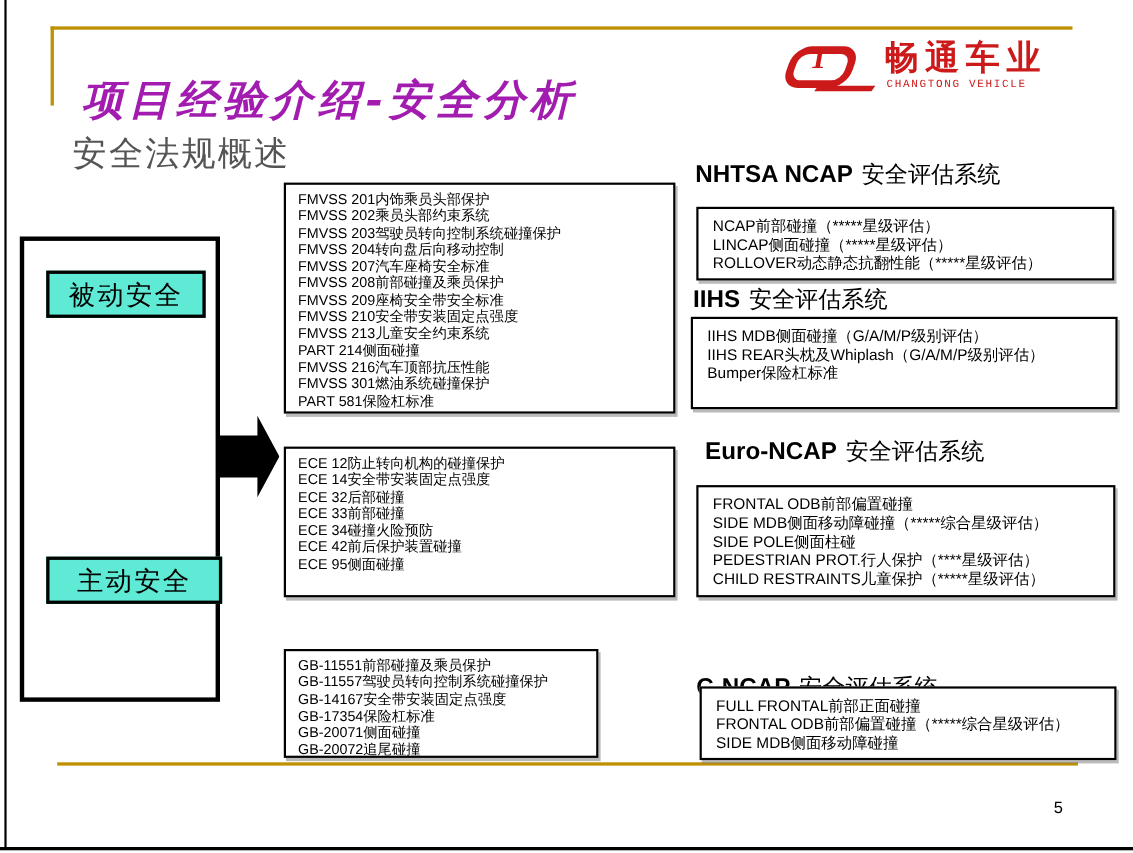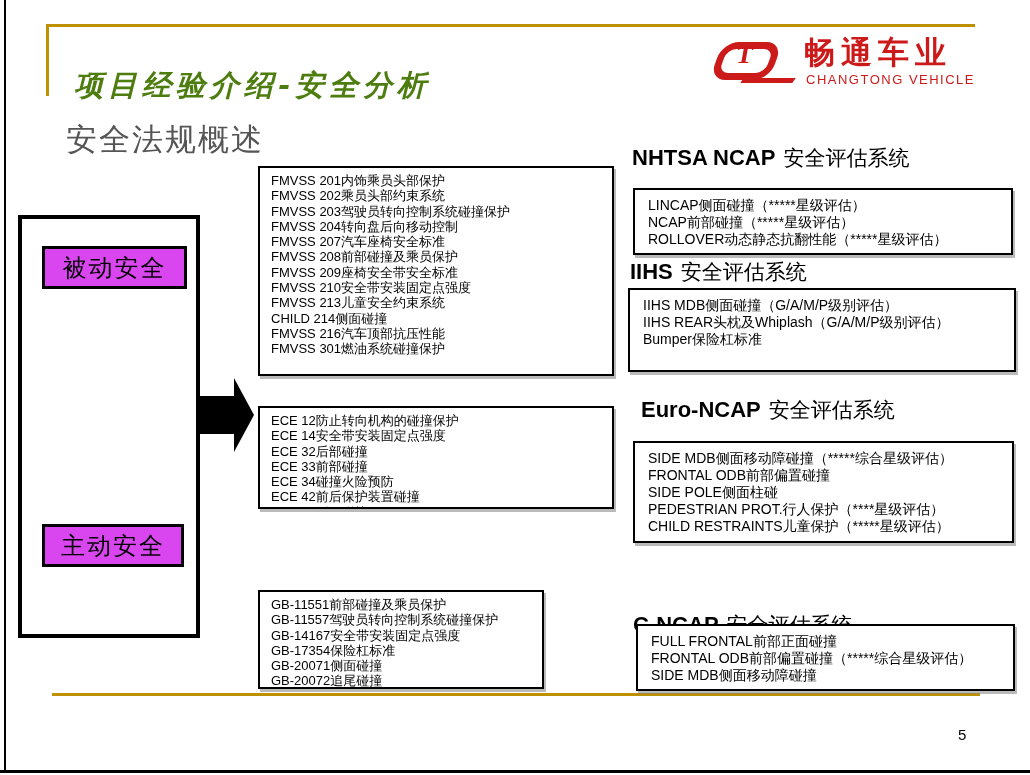--- a/index.html
+++ b/index.html
@@ -12,21 +12,21 @@
   .edge-bottom{ position:absolute; left:0;    top:770px; width:1030px;height:3px;   background:#000; }
 
   
   .gold-top    { position:absolute; left:46px; top:24px;  width:929px; height:3px; background:#BF9000; }
   .gold-corner { position:absolute; left:46px; top:24px;  width:3px;   height:72px; background:#BF9000; }
   .gold-bottom { position:absolute; left:52px; top:693px; width:928px; height:3px; background:#BF9000; }
 
   
   .title {
     position:absolute; left:74px; top:66px; font-family:"DejaVu Serif", serif;
-    font-weight:900; font-style:italic; font-size:29px; color:#4d7c0f;
+    font-weight:900; font-style:italic; font-size:38px; color:#a21caf;
     letter-spacing:5px; white-space:nowrap;
   }
   .subtitle {
     position:absolute; left:66px; top:119px; font-family:"DejaVu Serif", serif;
     font-size:31px; color:#555; letter-spacing:2px; white-space:nowrap;
   }
 
   
   .logo { position:absolute; left:712px; top:34px; width:255px; height:62px; }
   .emblem { position:absolute; left:4px; top:8px; width:60px; height:38px; }
@@ -38,50 +38,50 @@
     position:absolute; left:20px; top:-4px; color:#CC1A1A;
     font:italic 900 28px "Liberation Serif", serif;
   }
   .emblem-tail { position:absolute; left:26px; top:36px; width:52px; height:5px; background:#CC1A1A; transform:skewX(-35deg); }
   .logo-cn {
     position:absolute; left:92px; top:-2px; color:#CC1A1A; font-weight:bold;
     font-size:31px; letter-spacing:6px; white-space:nowrap;
     font-family:"Liberation Sans", sans-serif;
   }
   .logo-en {
-    position:absolute; left:94px; top:38px; color:#CC1A1A; font-size:13px;
-    letter-spacing:1.5px; font-family:Liberation Sans, sans-serif; white-space:nowrap;
+    position:absolute; left:94px; top:38px; color:#CC1A1A; font-size:10px;
+    letter-spacing:1.5px; font-family:Liberation Mono, monospace; white-space:nowrap;
   }
 
   
   .flow-container {
     position:absolute; left:18px; top:215px; width:182px; height:423px;
     border:4px solid #000; box-sizing:border-box; background:#fff;
   }
   .flow-label {
-    position:absolute; border:3px solid #000; box-sizing:border-box; background:#d946ef;
+    position:absolute; border:3px solid #000; box-sizing:border-box; background:#5eead4;
     display:flex; align-items:center; justify-content:center;
     font-family:"DejaVu Serif", serif; font-size:24px; color:#000; letter-spacing:2px;
   }
   .flow-passive { left:42px; top:246px; width:145px; height:43px; }
-  .flow-active  { left:42px; top:506px; width:142px; height:43px;margin-top:18px; }
+  .flow-active  { left:42px; top:506px; width:160px; height:43px; }
   .flow-arrow { position:absolute; left:197px; top:377px; width:57px; height:76px; }
 
   
   .box {
     position:absolute; border:2px solid #000; box-sizing:border-box; background:#fff;
     box-shadow:2px 3px 0 rgba(130,130,130,0.55); overflow:hidden;
   }
   .reg-list  { font-size:13px;  line-height:15.3px; padding:5px 16px 0 11px; color:#000; }
   .reg-list div { white-space:nowrap; }
   .ncap-list { font-size:14px;  line-height:17px;   padding:7px 4px 0 13px; color:#000; }
   .ncap-list div { white-space:nowrap; }
 
   .box-fmvss { left:258px; top:166px; width:356px; height:210px; }
-  .box-ece   { left:258px; top:406px; width:356px; height:103px; }
+  .box-ece   { left:258px; top:406px; width:356px; height:137px; }
   .box-gb    { left:258px; top:590px; width:286px; height:99px;  }
 
   .box-nhtsa { left:633px; top:188px; width:380px; height:67px;  }
   .box-iihs  { left:628px; top:288px; width:388px; height:84px;  }
   .box-euro  { left:633px; top:441px; width:381px; height:102px; }
   .box-cncap { left:636px; top:624px; width:379px; height:67px;  }
 
   
   .sec-heading { position:absolute; white-space:nowrap; color:#000; }
   .sec-heading .en { font-weight:bold; font-size:22px; font-family:"Liberation Sans", sans-serif; }
@@ -132,23 +132,24 @@
   <div class="box box-fmvss reg-list">
       <div>FMVSS 201内饰乘员头部保护</div>
       <div>FMVSS 202乘员头部约束系统</div>
       <div>FMVSS 203驾驶员转向控制系统碰撞保护</div>
       <div>FMVSS 204转向盘后向移动控制</div>
       <div>FMVSS 207汽车座椅安全标准</div>
       <div>FMVSS 208前部碰撞及乘员保护</div>
       <div>FMVSS 209座椅安全带安全标准</div>
       <div>FMVSS 210安全带安装固定点强度</div>
       <div>FMVSS 213儿童安全约束系统</div>
-      <div>CHILD 214侧面碰撞</div>
+      <div>PART 214侧面碰撞</div>
       <div>FMVSS 216汽车顶部抗压性能</div>
       <div>FMVSS 301燃油系统碰撞保护</div>
+      <div>PART 581保险杠标准</div>
     </div>
   <div class="box box-ece reg-list">
       <div>ECE 12防止转向机构的碰撞保护</div>
       <div>ECE 14安全带安装固定点强度</div>
       <div>ECE 32后部碰撞</div>
       <div>ECE 33前部碰撞</div>
       <div>ECE 34碰撞火险预防</div>
       <div>ECE 42前后保护装置碰撞</div>
       <div>ECE 95侧面碰撞</div>
     </div>
@@ -158,40 +159,40 @@
       <div>GB-14167安全带安装固定点强度</div>
       <div>GB-17354保险杠标准</div>
       <div>GB-20071侧面碰撞</div>
       <div>GB-20072追尾碰撞</div>
     </div>
 
   <div class="sec-heading hd-nhtsa">
     <span class="en">NHTSA NCAP</span><span class="cn">安全评估系统</span>
   </div>
   <div class="box box-nhtsa ncap-list">
+      <div>NCAP前部碰撞（*****星级评估）</div>
       <div>LINCAP侧面碰撞（*****星级评估）</div>
-      <div>NCAP前部碰撞（*****星级评估）</div>
       <div>ROLLOVER动态静态抗翻性能（*****星级评估）</div>
     </div>
 
   <div class="sec-heading hd-iihs">
     <span class="en">IIHS</span><span class="cn">安全评估系统</span>
   </div>
   <div class="box box-iihs ncap-list">
       <div>IIHS MDB侧面碰撞（G/A/M/P级别评估）</div>
       <div>IIHS REAR头枕及Whiplash（G/A/M/P级别评估）</div>
       <div>Bumper保险杠标准</div>
     </div>
 
   <div class="sec-heading hd-euro">
     <span class="en">Euro-NCAP</span><span class="cn">安全评估系统</span>
   </div>
   <div class="box box-euro ncap-list">
+      <div>FRONTAL ODB前部偏置碰撞</div>
       <div>SIDE MDB侧面移动障碰撞（*****综合星级评估）</div>
-      <div>FRONTAL ODB前部偏置碰撞</div>
       <div>SIDE POLE侧面柱碰</div>
       <div>PEDESTRIAN PROT.行人保护（****星级评估）</div>
       <div>CHILD RESTRAINTS儿童保护（*****星级评估）</div>
     </div>
 
   <div class="sec-heading hd-cncap">
     <span class="en">C-NCAP</span><span class="cn">安全评估系统</span>
   </div>
   <div class="box box-cncap ncap-list">
       <div>FULL FRONTAL前部正面碰撞</div>

